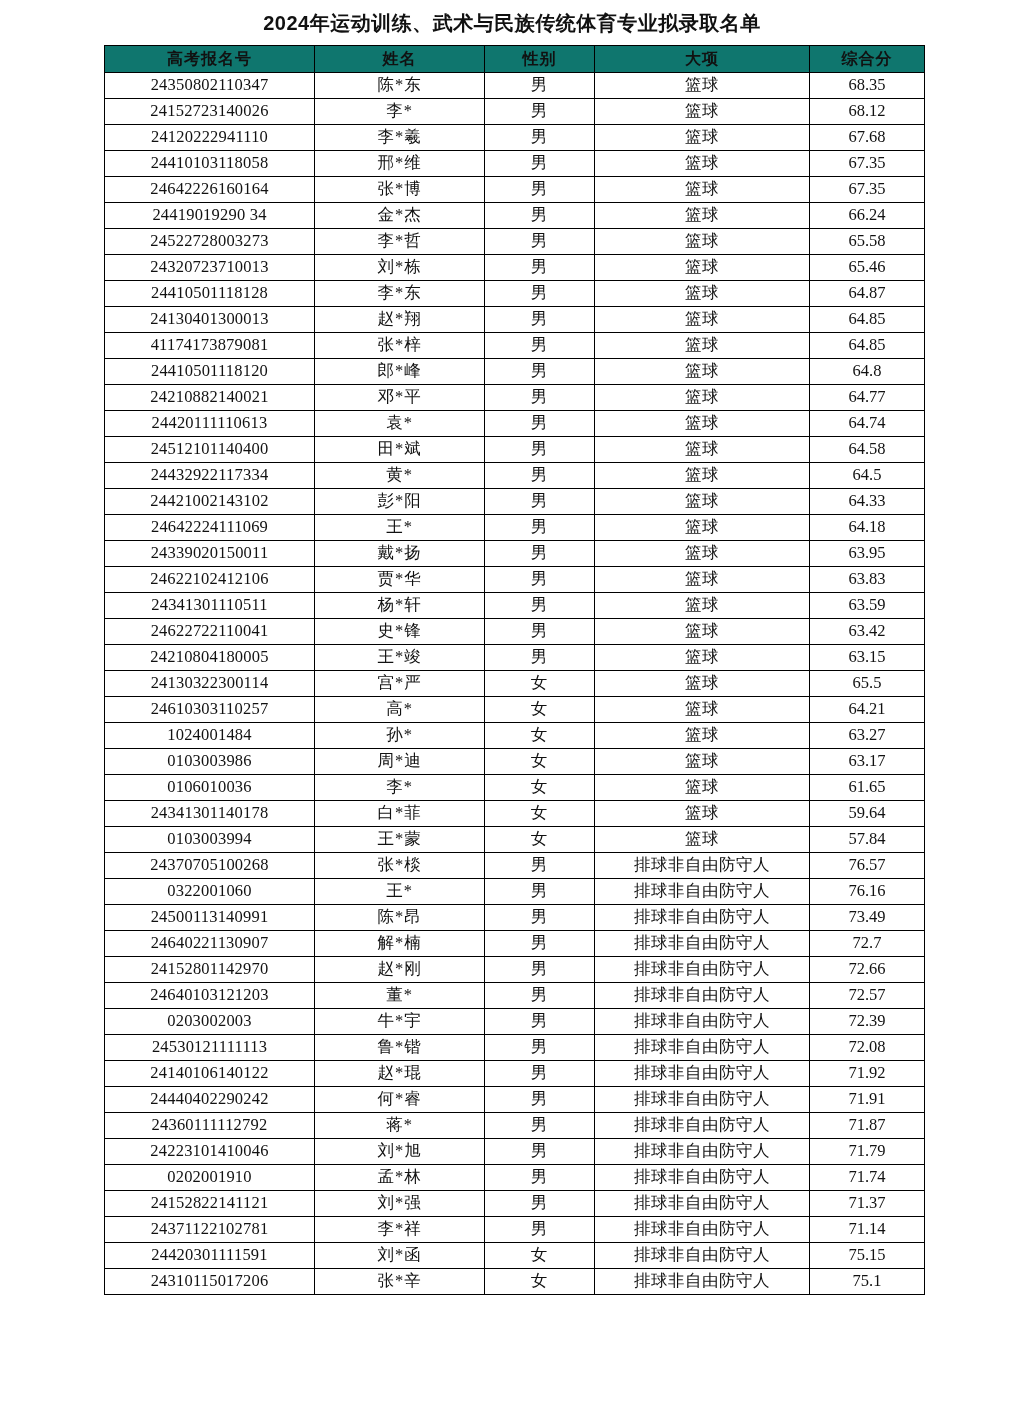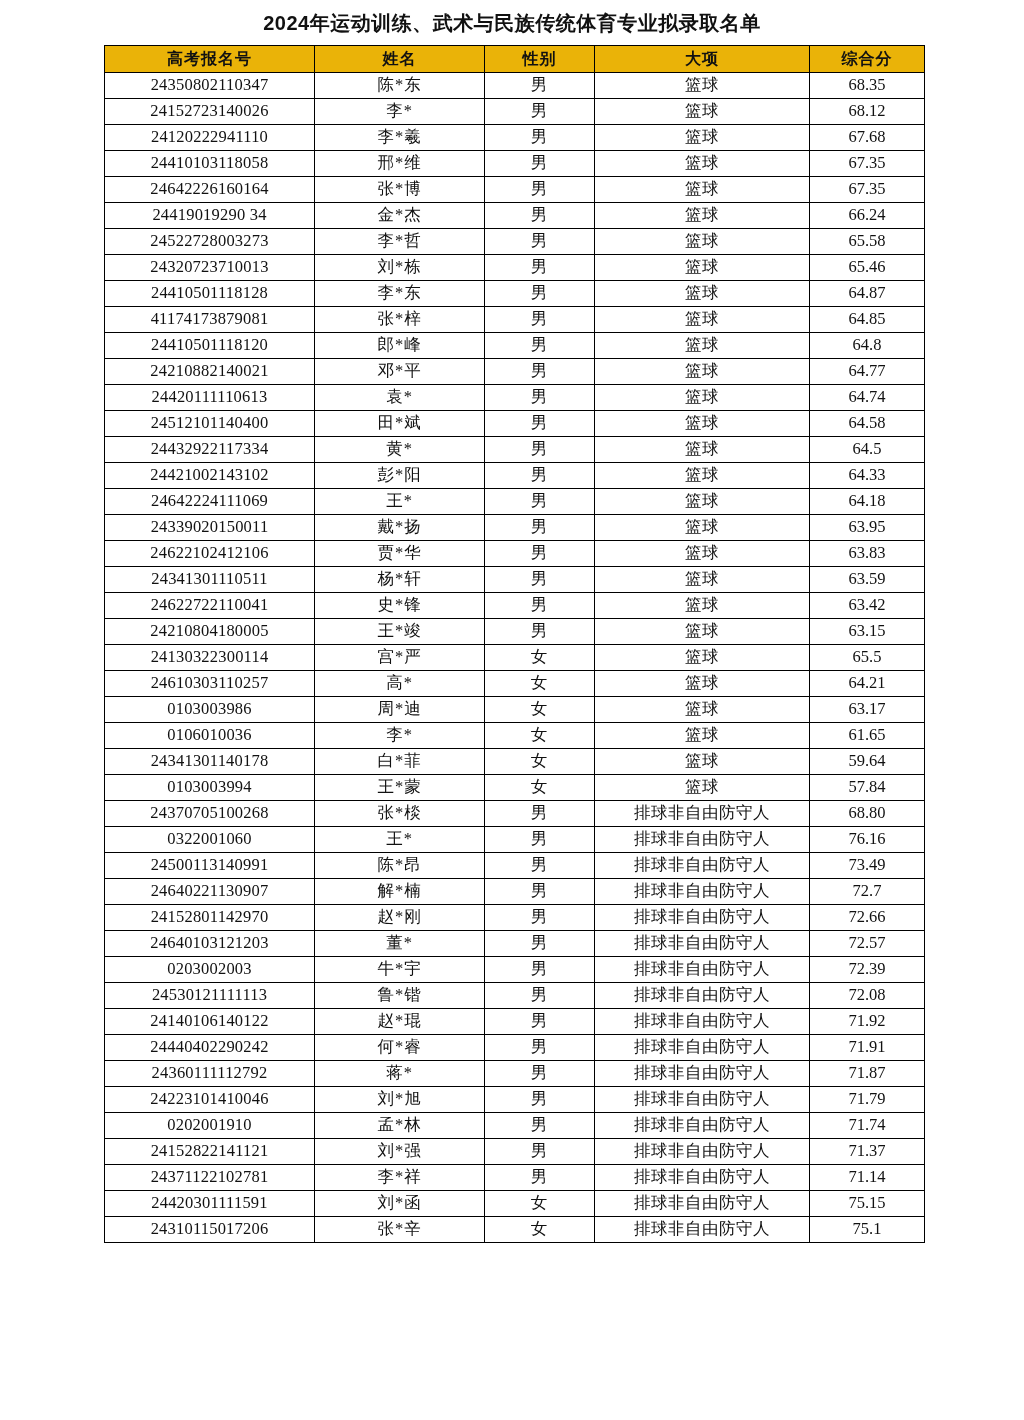--- a/index.html
+++ b/index.html
@@ -44,21 +44,21 @@
     text-align: center;
     font-size: 16.5px;
     line-height: 1.0;
     height: 25px;
     padding: 0;
     overflow: hidden;
     white-space: nowrap;
   }
   table.roster th {
     font-weight: bold;
-    background-color: #eab308;
+    background-color: #0f766e;
     font-size: 16px;
     height: 26px;
     letter-spacing: 1px;
   }
   
   col.c-exam { width: 210px; }
   col.c-name { width: 170px; }
   col.c-sex  { width: 110px; }
   col.c-event{ width: 215px; }
   col.c-score{ width: 115px; }
@@ -152,20 +152,27 @@
             <td class="score">65.46</td>
           </tr>
           <tr>
             <td class="exam">24410501118128</td>
             <td class="name">李*东</td>
             <td class="sex">男</td>
             <td class="event">篮球</td>
             <td class="score">64.87</td>
           </tr>
           <tr>
+            <td class="exam">24130401300013</td>
+            <td class="name">赵*翔</td>
+            <td class="sex">男</td>
+            <td class="event">篮球</td>
+            <td class="score">64.85</td>
+          </tr>
+          <tr>
             <td class="exam">41174173879081</td>
             <td class="name">张*梓</td>
             <td class="sex">男</td>
             <td class="event">篮球</td>
             <td class="score">64.85</td>
           </tr>
           <tr>
             <td class="exam">24410501118120</td>
             <td class="name">郎*峰</td>
             <td class="sex">男</td>
@@ -257,20 +264,27 @@
             <td class="score">65.5</td>
           </tr>
           <tr>
             <td class="exam">24610303110257</td>
             <td class="name">高*</td>
             <td class="sex">女</td>
             <td class="event">篮球</td>
             <td class="score">64.21</td>
           </tr>
           <tr>
+            <td class="exam">1024001484</td>
+            <td class="name">孙*</td>
+            <td class="sex">女</td>
+            <td class="event">篮球</td>
+            <td class="score">63.27</td>
+          </tr>
+          <tr>
             <td class="exam">0103003986</td>
             <td class="name">周*迪</td>
             <td class="sex">女</td>
             <td class="event">篮球</td>
             <td class="score">63.17</td>
           </tr>
           <tr>
             <td class="exam">0106010036</td>
             <td class="name">李*</td>
             <td class="sex">女</td>
@@ -289,21 +303,21 @@
             <td class="name">王*蒙</td>
             <td class="sex">女</td>
             <td class="event">篮球</td>
             <td class="score">57.84</td>
           </tr>
           <tr>
             <td class="exam">24370705100268</td>
             <td class="name">张*棪</td>
             <td class="sex">男</td>
             <td class="event">排球非自由防守人</td>
-            <td class="score">68.80</td>
+            <td class="score">76.57</td>
           </tr>
           <tr>
             <td class="exam">0322001060</td>
             <td class="name">王*</td>
             <td class="sex">男</td>
             <td class="event">排球非自由防守人</td>
             <td class="score">76.16</td>
           </tr>
           <tr>
             <td class="exam">24500113140991</td>

